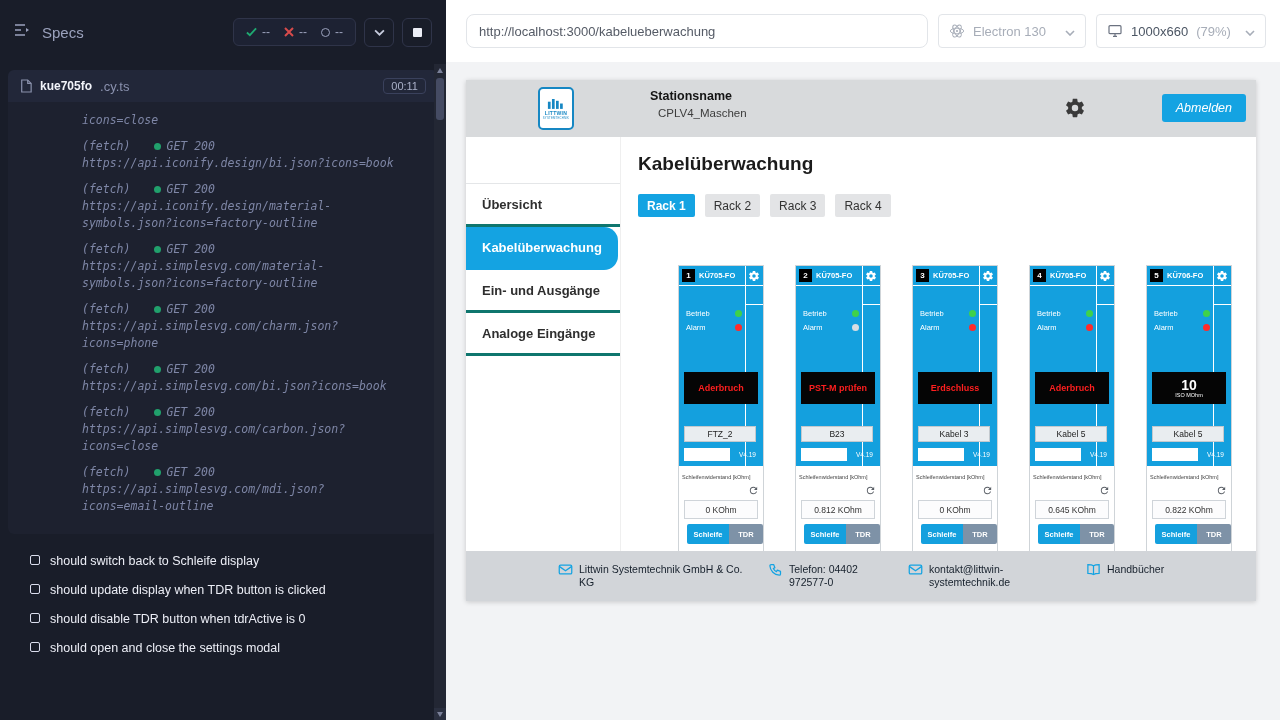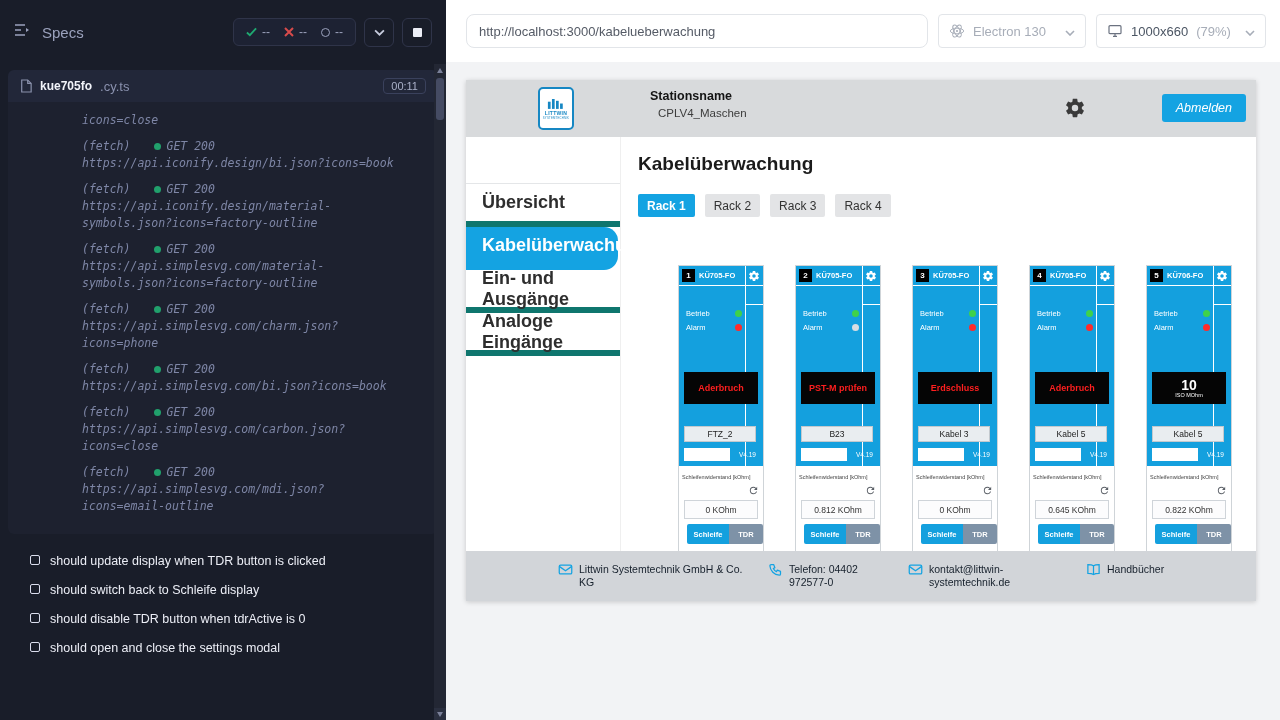--- a/index.html
+++ b/index.html
@@ -59,21 +59,21 @@
   .logo-sub { font-size:2.8px; color:#1687c3; letter-spacing:.2px; }
   .station { position:absolute; left:184px; top:9px; }
   .station-label { font-size:12.5px; font-weight:bold; color:#141414; }
   .station-value { font-size:11.5px; color:#3c3c3c; margin-top:4px;margin-left:8px; }
   .hdr-gear { position:absolute; left:598px; top:17px; width:22px; height:22px; }
   .logout { position:absolute; right:10px; top:14px; height:28px; padding:0 14px; background:#14a3e2; color:#fff; font-size:12.5px; border-radius:3px; display:flex; align-items:center;font-style:italic; }
 
   
   .app-sidebar { position:absolute; left:0; top:57px; width:155px; bottom:50px; background:#fff; border-right:1px solid #efefef; z-index:3; }
   .nav { margin-top:46px; border-top:1px solid #e4e6e8; }
-  .nav-item { height:43px; display:flex; align-items:center; padding-left:16px; font-size:18px; font-weight:600; color:#2e2e2e; border-bottom:6px solid #0f766e; }
+  .nav-item { height:43px; display:flex; align-items:center; padding-left:16px; font-size:13px; font-weight:600; color:#2e2e2e; border-bottom:3px solid #0f766e; }
   .nav-item.active { background:#14a3e2; color:#fff; border-radius:0 14px 14px 0; border-bottom-color:transparent; margin-right:2px; }
   .nav-item.active .nlabel { font-weight:bold; }
 
   
   .app-main { position:absolute; left:155px; top:57px; right:0; bottom:50px; overflow:hidden; }
   .page-title { position:absolute; left:17px; top:16px; font-size:19px; font-weight:bold; color:#1b1b1b; }
   .tabs { position:absolute; left:17px; top:57px; display:flex; gap:10px; }
   .tab { height:23px; padding:0 9px; font-size:12px; display:flex; align-items:center; background:#e3e4e6; color:#333; border-radius:2px; }
   .tab.active { background:#14a3e2; color:#fff; font-weight:bold; }
   .cards { position:absolute; left:57px; top:128px; display:flex; gap:31px; }
@@ -240,25 +240,25 @@
               <span class="code">GET 200</span>
             </span>
     </div>
     <div class="url">https://api.simplesvg.com/mdi.json?icons=email-outline</div>
   </div>
       </div>
 
     <div class="tests" id="tests">
         <div class="test">
     <span class="tbox"></span>
-    <span class="tlabel">should update display when TDR button is clicked</span>
+    <span class="tlabel">should switch back to Schleife display</span>
   </div>
         <div class="test">
     <span class="tbox"></span>
-    <span class="tlabel">should switch back to Schleife display</span>
+    <span class="tlabel">should update display when TDR button is clicked</span>
   </div>
         <div class="test">
     <span class="tbox"></span>
     <span class="tlabel">should disable TDR button when tdrActive is 0</span>
   </div>
         <div class="test">
     <span class="tbox"></span>
     <span class="tlabel">should open and close the settings modal</span>
   </div>
       </div>

